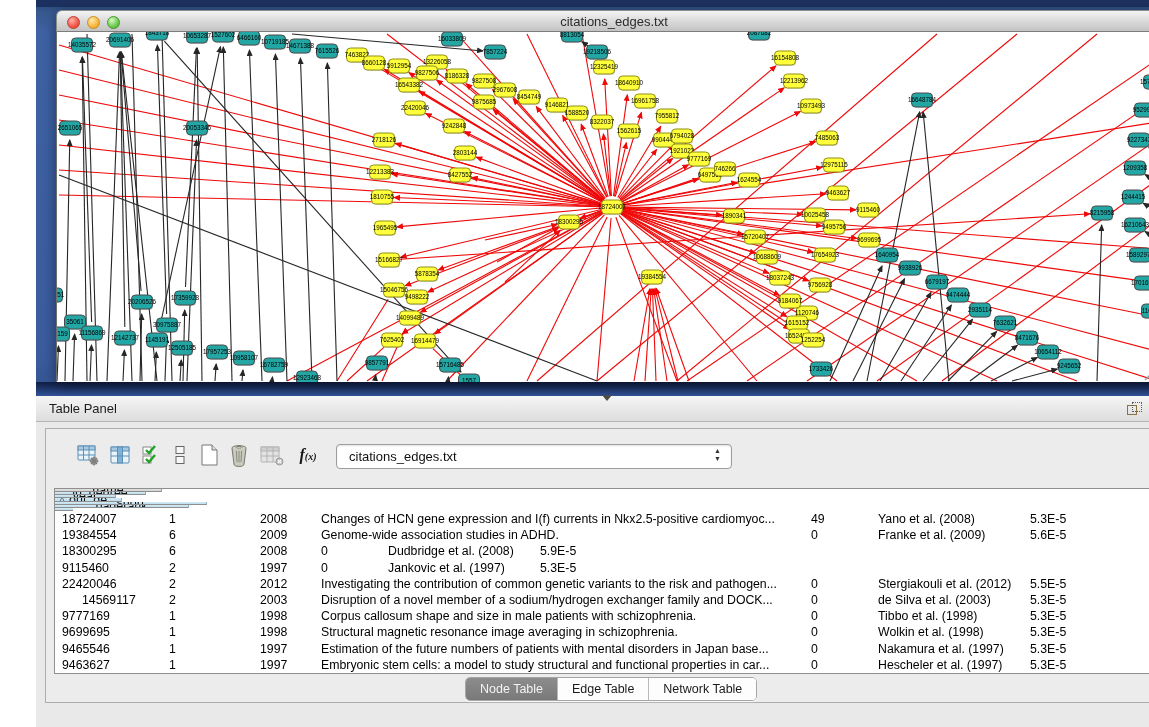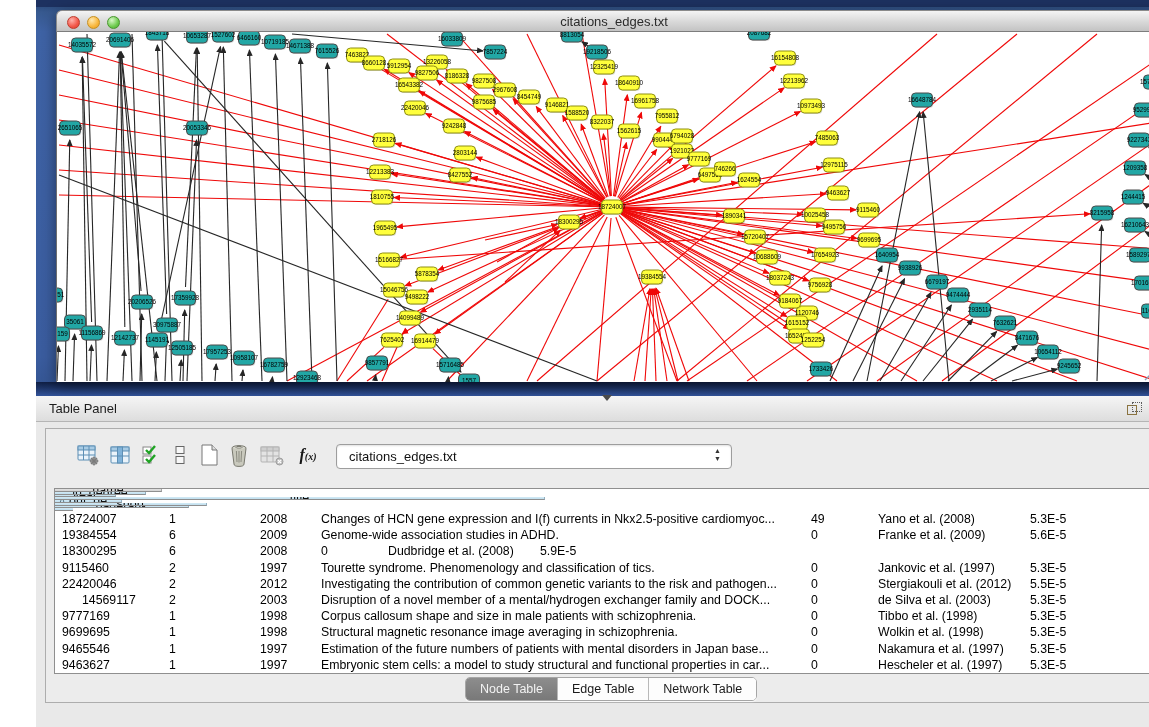--- a/index.html
+++ b/index.html
@@ -986,23 +986,20 @@
         <div id="thead">
             <div class="th gray" style="width: 107px;">
               <span>name</span>
             </div>
             <div class="th" style="width: 91px;">
               <span>in_degree</span>
             </div>
             <div class="th" style="width: 61px;">
               <span>year</span>
             </div>
-            <div class="th" style="width: 490px;">
-              <span>title</span>
-            </div>
             <div class="th" style="width: 67px;">
               <span class="sort">△</span>
               <span>out_de...</span>
             </div>
             <div class="th" style="width: 152px; justify-content: center;">
               <span>short</span>
             </div>
             <div class="th" style="width: 134px;">
               <span>pagerank</span>
             </div>
@@ -1032,39 +1029,38 @@
               <div class="td" style="width: 91px;">6</div>
               <div class="td" style="width: 61px;">2008</div>
               <div class="td" style="width: 67px;">0</div>
               <div class="td" style="width: 152px;">Dudbridge et al. (2008)</div>
               <div class="td" style="width: 134px;">5.9E-5</div>
             </div>
             <div class="tr">
               <div class="td" style="width: 107px;">9115460</div>
               <div class="td" style="width: 91px;">2</div>
               <div class="td" style="width: 61px;">1997</div>
-              <div class="td" style="width: 490px;">Tourette syndrome. Phenomenology and classification of tics.</div>
               <div class="td" style="width: 67px;">0</div>
               <div class="td" style="width: 152px;">Jankovic et al. (1997)</div>
               <div class="td" style="width: 134px;">5.3E-5</div>
             </div>
             <div class="tr">
               <div class="td" style="width: 107px;">22420046</div>
               <div class="td" style="width: 91px;">2</div>
               <div class="td" style="width: 61px;">2012</div>
               <div class="td" style="width: 490px;">Investigating the contribution of common genetic variants to the risk and pathogen...</div>
               <div class="td" style="width: 67px;">0</div>
               <div class="td" style="width: 152px;">Stergiakouli et al. (2012)</div>
               <div class="td" style="width: 134px;">5.5E-5</div>
             </div>
             <div class="tr">
               <div class="td" style="width: 107px; padding-left: 27px;">14569117</div>
               <div class="td" style="width: 91px;">2</div>
               <div class="td" style="width: 61px;">2003</div>
-              <div class="td" style="width: 490px;">Disruption of a novel member of a mental/hydrogen exchanger family and DOCK...</div>
+              <div class="td" style="width: 490px;">Disruption of a novel member of a sodium/hydrogen exchanger family and DOCK...</div>
               <div class="td" style="width: 67px;">0</div>
               <div class="td" style="width: 152px;">de Silva et al. (2003)</div>
               <div class="td" style="width: 134px;">5.3E-5</div>
             </div>
             <div class="tr">
               <div class="td" style="width: 107px;">9777169</div>
               <div class="td" style="width: 91px;">1</div>
               <div class="td" style="width: 61px;">1998</div>
               <div class="td" style="width: 490px;">Corpus callosum shape and size in male patients with schizophrenia.</div>
               <div class="td" style="width: 67px;">0</div>

